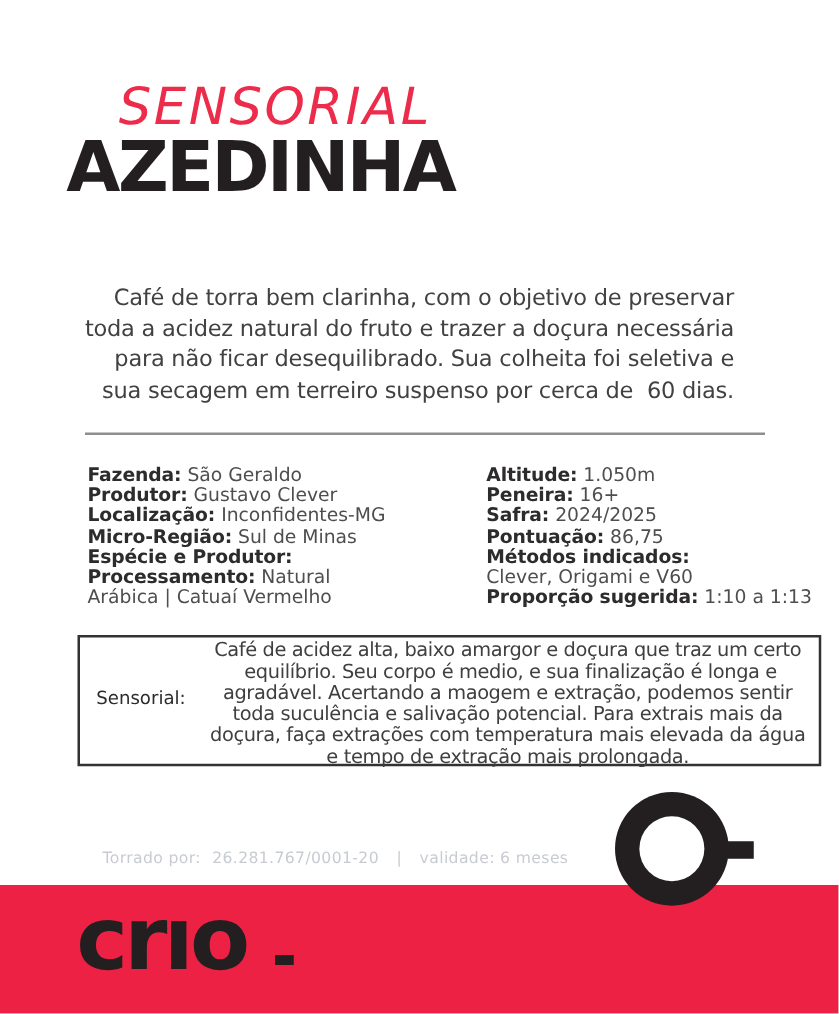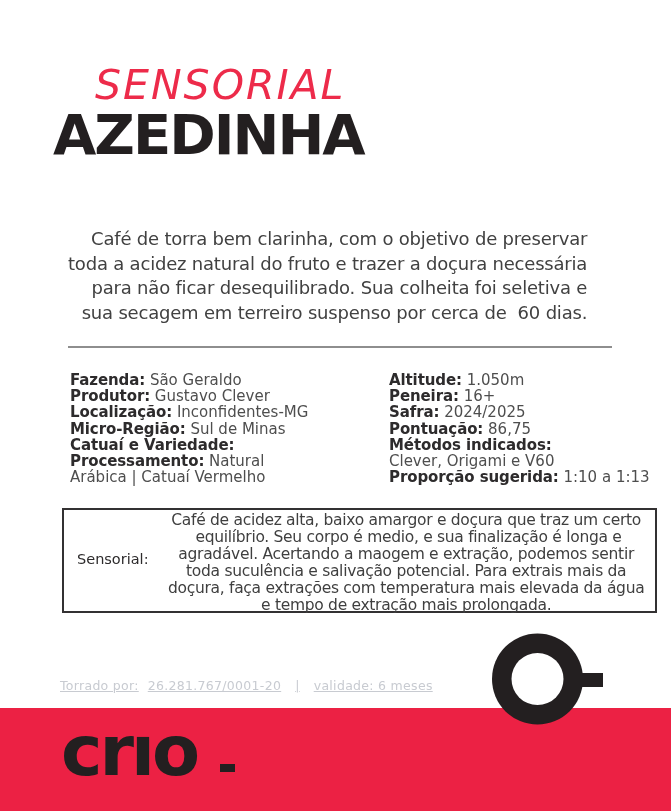--- a/index.html
+++ b/index.html
@@ -37,22 +37,22 @@
   }
   .sensory-label{
     position:absolute;left:13px;top:41px;
     font-size:14.5px;font-weight:400;color:#2D2B2C;
   }
   .sensory-text{
     position:absolute;left:104px;top:2px;
     font-size:15.5px;line-height:16.9px;color:#3F3F3F;white-space:pre;letter-spacing:-0.3px;text-align:center;
   }
   .footer{
-    position:absolute;left:60px;top:676px;display:flex;align-items:flex-end;gap:9px;
-    font-size:12.5px;letter-spacing:0.3px;color:var(--muted,#C8CBD1);line-height:20px;text-decoration:underline;
+    position:absolute;left:82px;top:676px;display:flex;align-items:flex-end;gap:9px;
+    font-size:12.5px;letter-spacing:0.3px;color:var(--muted,#C8CBD1);line-height:20px;
   }
   .footer .sep{margin:0 5px;}
   .band{
     position:absolute;left:0;top:708px;width:671px;height:103px;
     background:var(--brand-red,#EC2144);
   }
   .o-mark{position:absolute;left:490px;top:632px;}
   .crio{
     position:absolute;left:61px;top:716px;line-height:1;
     font-size:70px;font-weight:700;letter-spacing:-3px;color:var(--ink,#231F20);
@@ -76,21 +76,21 @@
 para não ficar desequilibrado. Sua colheita foi seletiva e
 sua secagem em terreiro suspenso por cerca de  60 dias.</p>
 
   <div class="rule"></div>
 
   <div class="specs specs-left">
       <div class="spec-line"><b>Fazenda:</b><span> São Geraldo</span></div>
       <div class="spec-line"><b>Produtor:</b><span> Gustavo Clever</span></div>
       <div class="spec-line"><b>Localização:</b><span> Inconfidentes-MG</span></div>
       <div class="spec-line"><b>Micro-Região:</b><span> Sul de Minas</span></div>
-      <div class="spec-line"><b>Catuaí e Variedade:</b><span></span></div>
+      <div class="spec-line"><b>Espécie e Produtor:</b><span></span></div>
       <div class="spec-line"><b>Processamento:</b><span> Natural</span></div>
       <div class="spec-line"><b></b><span>Arábica | Catuaí Vermelho</span></div>
     </div>
   <div class="specs specs-right">
       <div class="spec-line"><b>Altitude:</b><span> 1.050m</span></div>
       <div class="spec-line"><b>Peneira:</b><span> 16+</span></div>
       <div class="spec-line"><b>Safra:</b><span> 2024/2025</span></div>
       <div class="spec-line"><b>Pontuação:</b><span> 86,75</span></div>
       <div class="spec-line"><b>Métodos indicados:</b><span></span></div>
       <div class="spec-line"><b></b><span>Clever, Origami e V60</span></div>

